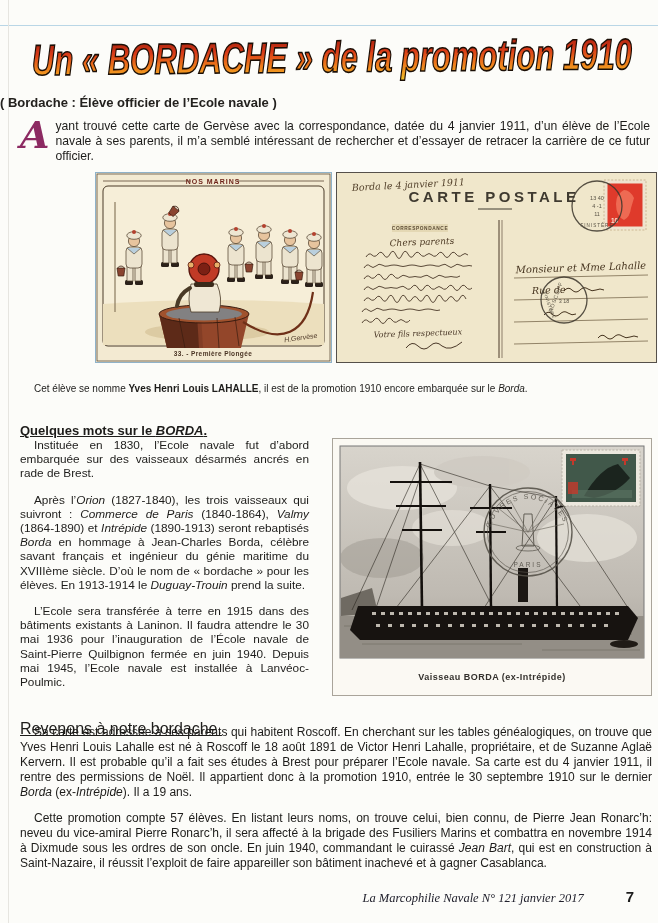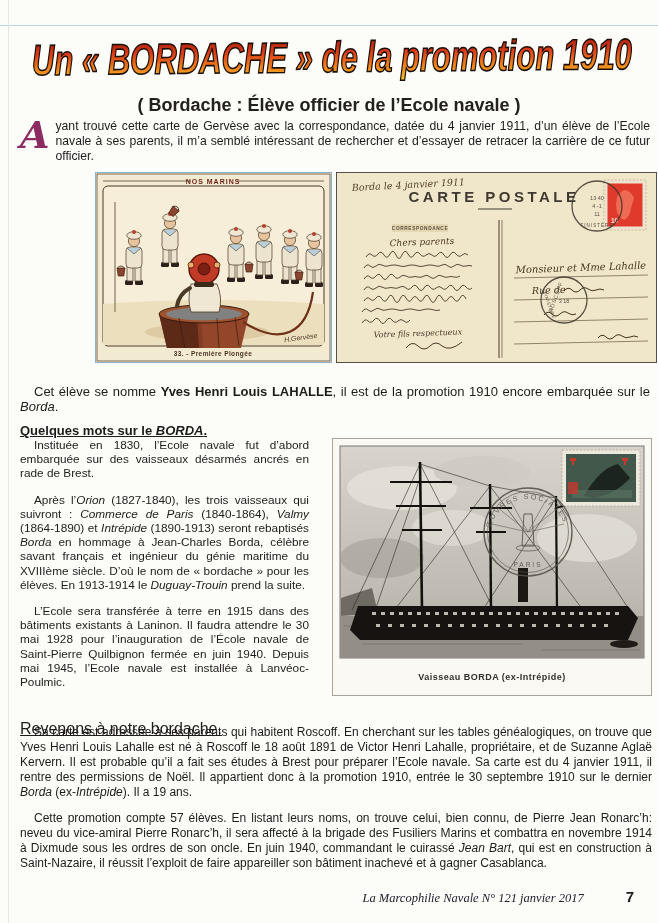--- a/index.html
+++ b/index.html
@@ -4,29 +4,29 @@
 <style>
   html,body{margin:0;padding:0;background:#d9d9d6;}
   .page{
     position:relative;width:658px;height:923px;margin:0 auto;
     background:#fcfcf9;overflow:hidden;
     font-family:"Liberation Sans",sans-serif;color:#1d1c1a;
   }
   .top-rule{position:absolute;left:0;top:25px;width:658px;height:1px;background:#b9d6e6;}
   .left-rule{position:absolute;left:8px;top:0;width:1px;height:923px;background:#e6e5e0;}
   .title-wrap{position:absolute;left:0;top:26px;width:658px;height:66px;}
-  .subtitle{position:absolute;left:0;top:95px;width:658px;text-align:center;
-    font-weight:bold;font-size:18px;color:#23211e;}
+  .subtitle{position:absolute;left:0;top:95px;width:658px;text-align:left;
+    font-weight:bold;font-size:13px;color:#23211e;}
   .intro{position:absolute;left:20px;top:119px;width:630px;text-align:justify;
     font-size:12.2px;line-height:14.8px;}
   .dropcap{float:left;font-family:"DejaVu Serif",serif;font-style:italic;font-weight:bold;
     font-size:38px;line-height:30px;color:#8c2a62;margin:1px 6px 0 0;}
   .figures{position:absolute;left:95px;top:172px;width:562px;height:191px;display:flex;gap:4px;}
   .caption-para{position:absolute;left:20px;top:371px;width:630px;text-align:justify;
-    font-size:13px;line-height:15px;text-indent:14px;}
+    font-size:10px;line-height:15px;text-indent:14px;}
   .h-underline{text-decoration:underline;margin-top:13px;}
   .h1{position:absolute;left:20px;top:410px;font-size:13px;font-weight:bold;}
   .columns{position:absolute;left:20px;top:438px;width:632px;display:flex;gap:23px;}
   .col-text{width:302px;text-align:justify;font-size:11.8px;line-height:14.2px;}
   .col-text p{margin:0 0 12px 0;text-indent:14px;}
   .ship-fig{width:320px;}
   .h2{position:absolute;left:20px;top:707px;font-size:16px;}
   .bottom-text{position:absolute;left:20px;top:725px;width:632px;text-align:justify;
     font-size:12px;line-height:15px;}
   .bottom-text p{margin:0 0 11px 0;text-indent:14px;}
@@ -194,21 +194,21 @@
   </div>
 
   <p class="caption-para"><span>Cet élève se nomme </span><span class="rt-b">Yves Henri Louis LAHALLE</span><span>, il est de la promotion 1910 encore embarquée sur le </span><span class="rt-i">Borda</span><span>.</span></p>
 
   <div class="h1 h-underline"><span>Quelques mots sur le </span><span class="rt-i">BORDA</span><span>.</span></div>
 
   <div class="columns">
     <div class="col-text">
       <p><span>Instituée en 1830, l’Ecole navale fut d’abord embarquée sur des vaisseaux désarmés ancrés en rade de Brest.</span></p>
       <p><span>Après l’</span><span class="rt-i">Orion</span><span> (1827-1840), les trois vaisseaux qui suivront : </span><span class="rt-i">Commerce de Paris</span><span> (1840-1864), </span><span class="rt-i">Valmy</span><span> (1864-1890) et </span><span class="rt-i">Intrépide</span><span> (1890-1913) seront rebaptisés </span><span class="rt-i">Borda</span><span> en hommage à Jean-Charles Borda, célèbre savant français et ingénieur du génie maritime du XVIIIème siècle. D’où le nom de « bordache » pour les élèves. En 1913-1914 le </span><span class="rt-i">Duguay-Trouin</span><span> prend la suite.</span></p>
-      <p><span>L’Ecole sera transférée à terre en 1915 dans des bâtiments existants à Laninon. Il faudra attendre le 30 mai 1928 pour l’inauguration de l’École navale de Saint-Pierre Quilbignon fermée en juin 1940. Depuis mai 1945, l’Ecole navale est installée à Lanvéoc-Poulmic.</span></p>
+      <p><span>L’Ecole sera transférée à terre en 1915 dans des bâtiments existants à Laninon. Il faudra attendre le 30 mai 1936 pour l’inauguration de l’École navale de Saint-Pierre Quilbignon fermée en juin 1940. Depuis mai 1945, l’Ecole navale est installée à Lanvéoc-Poulmic.</span></p>
     </div>
 
     <div class="ship-fig">
       <svg width="320" height="258" viewBox="0 0 320 258">
         <defs>
           <linearGradient id="sky" x1="0" y1="0" x2="0" y2="1">
             <stop offset="0" stop-color="#d8d4cc"></stop>
             <stop offset="0.7" stop-color="#bfbab2"></stop>
             <stop offset="1" stop-color="#aaa59d"></stop>
           </linearGradient>

